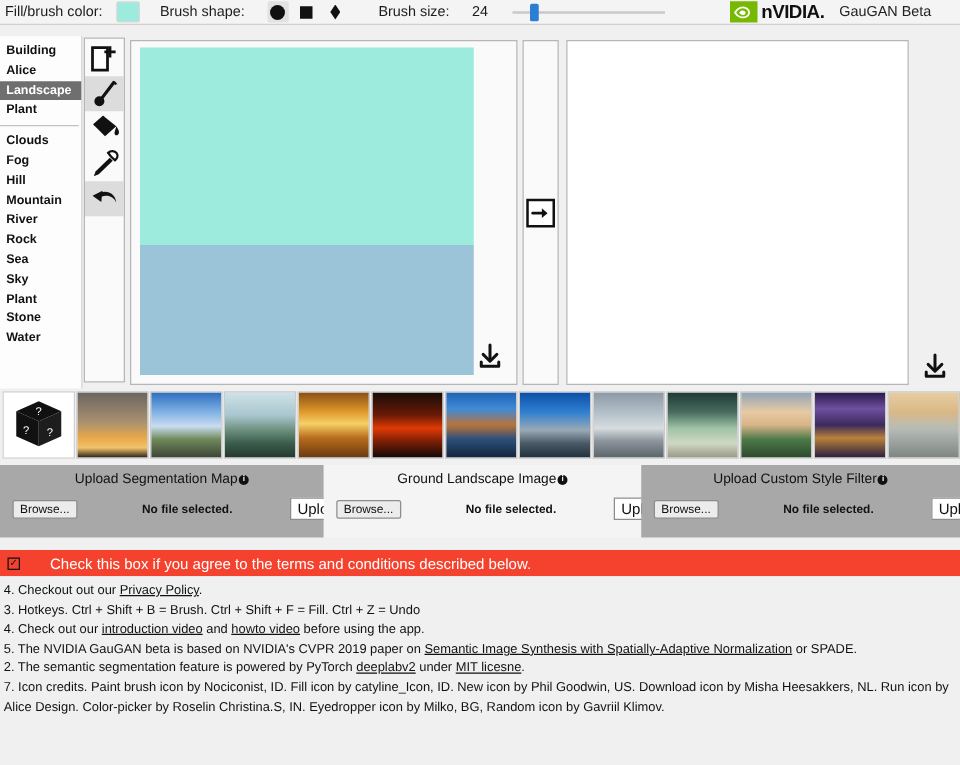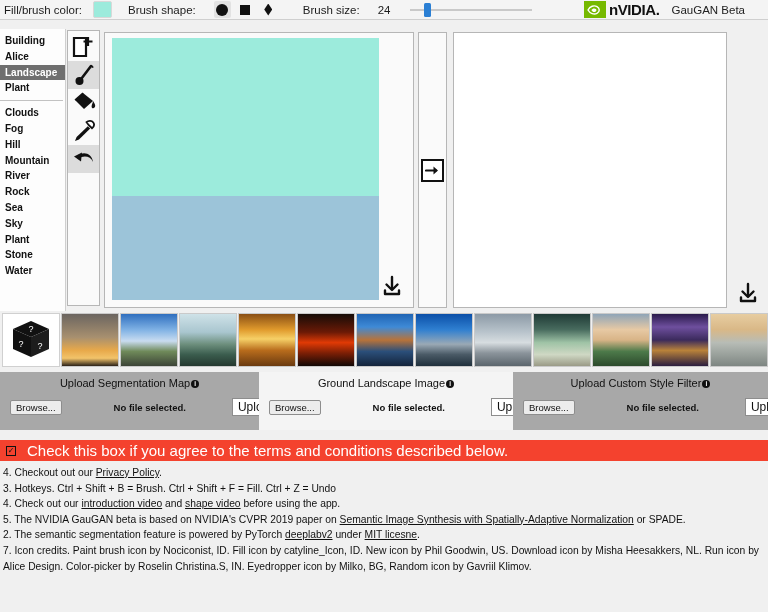--- a/index.html
+++ b/index.html
@@ -124,21 +124,21 @@
   .upload-btn { margin-left: auto; font-size: 12px; font-weight: normal; color: #111;
       background: #fff; border: 1px solid #8d8d8d; padding: 1px 5px; white-space: nowrap; }
 
   
   #terms-wrap { position: absolute; left: 0; top: 440px; width: 768px; height: 172px; }
   #agree-bar { height: 21px; background: #f4422e; display: flex; align-items: center;
       padding-left: 6px; }
   #agree-check { width: 10px; height: 10px; background: #f4422e; border: 1.5px solid #111;
       display: flex; align-items: center; justify-content: center; flex: none; }
   #agree-check-mark { font-size: 8px; color: #111; line-height: 1; }
-  #agree-text { margin-left: 11px; font-size: 15px; color: #fff; text-align: center; }
+  #agree-text { margin-left: 24px; font-size: 12px; color: #fff; text-align: center; }
   #terms-body { background: #f0f0f0; padding: 4px 4px 0 3px; font-size: 10.3px;
       color: #111; line-height: 15.6px; }
   .term-line { white-space: normal; }
   .term-line.bold { font-weight: normal; }
   .lnk { text-decoration: underline; }
 </style>
 </head>
 <body>
 
 <div id="toolbar">
@@ -328,21 +328,21 @@
       <span id="agree-check-mark">✓</span>
     </div>
     <span id="agree-text">Check this box if you agree to the terms and conditions described below.</span>
   </div>
   <div id="terms-body">
     <div class="term-line">
       <span>4. Checkout out our </span><span class="lnk">Privacy Policy</span><span>.</span>
     </div>
     <div class="term-line bold">3. Hotkeys. Ctrl + Shift + B = Brush. Ctrl + Shift + F = Fill. Ctrl + Z = Undo</div>
     <div class="term-line">
-      <span>4. Check out our </span><span class="lnk">introduction video</span><span> and </span><span class="lnk">shape video</span><span> before using the app.</span>
+      <span>4. Check out our </span><span class="lnk">introduction video</span><span> and </span><span class="lnk">howto video</span><span> before using the app.</span>
     </div>
     <div class="term-line">
       <span>5. The NVIDIA GauGAN beta is based on NVIDIA's CVPR 2019 paper on </span><span class="lnk">Semantic Image Synthesis with Spatially-Adaptive Normalization</span><span> or SPADE.</span>
     </div>
     <div class="term-line">
       <span>2. The semantic segmentation feature is powered by PyTorch </span><span class="lnk">deeplabv2</span><span> under </span><span class="lnk">MIT licesne</span><span>.</span>
     </div>
     <div class="term-line">7. Icon credits. Paint brush icon by Nociconist, ID. Fill icon by catyline_Icon, ID. New icon by Phil Goodwin, US. Download icon by Misha Heesakkers, NL. Run icon by Alice Design. Color-picker by Roselin Christina.S, IN. Eyedropper icon by Milko, BG, Random icon by Gavriil Klimov.</div>
   </div>
 </div>

